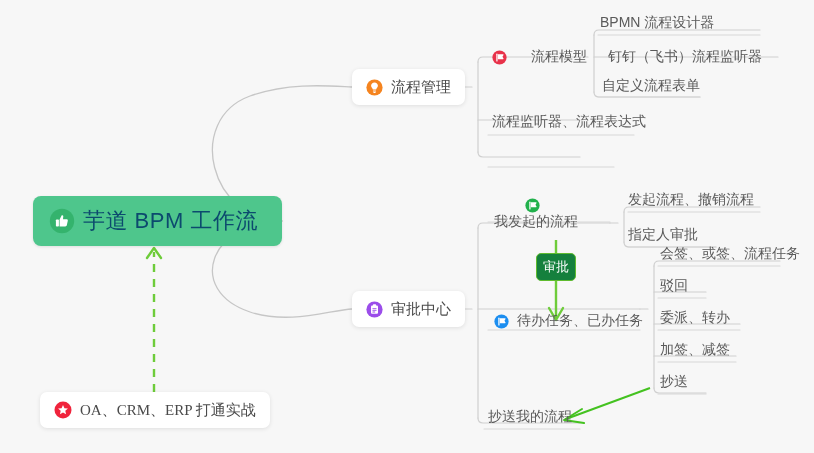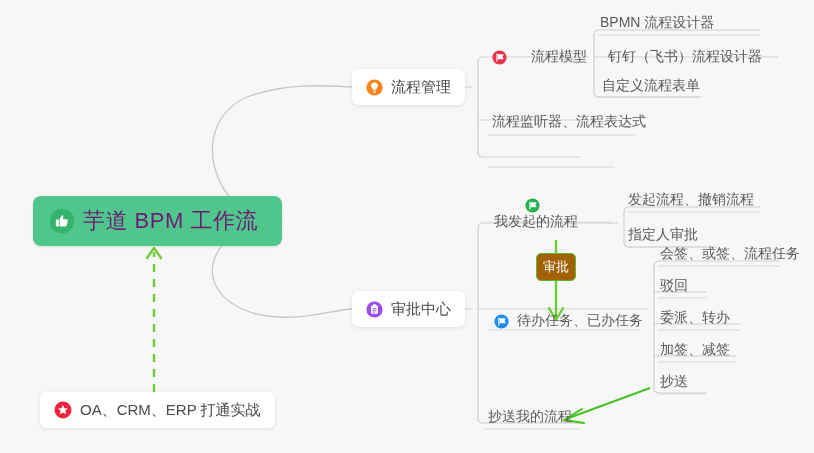--- a/index.html
+++ b/index.html
@@ -34,21 +34,21 @@
     display: flex;
     align-items: center;
     box-sizing: border-box;
     background: #4ec68c;
     border-radius: 8px;
     padding: 0 16px;
     height: 50px;
     box-shadow: 0 1px 3px rgba(0,0,0,0.10);
   }
   .root-node .root-label {
-    color: #701a75;
+    color: #0c4a6e;
     font-size: 22px;
     letter-spacing: 0.5px;
     white-space: nowrap;
   }
 
   
   .card-node {
     position: absolute;
     display: flex;
     align-items: center;
@@ -56,20 +56,21 @@
     background: #ffffff;
     border-radius: 7px;
     padding: 0 14px;
     height: 36px;
     box-shadow: 0 1px 4px rgba(0,0,0,0.10);
   }
   .card-node .card-label {
     color: #4a4a4a;
     font-size: 15px;
     white-space: nowrap;
+    font-family: Liberation Serif, serif;
   }
 
   
   .leaf-node {
     position: absolute;
     display: flex;
     align-items: center;
     box-sizing: border-box;
     height: 30px;
     padding: 0 6px 0 2px;
@@ -91,21 +92,21 @@
   }
   .icon svg { display: block; }
 
   
   .edge-badge {
     position: absolute;
     display: flex;
     align-items: center;
     justify-content: center;
     box-sizing: border-box;
-    background: #a16207;
+    background: #15803d;
     border: 1px solid #5fbb2e;
     border-radius: 5px;
     color: #ffffff;
     font-size: 13px;
     white-space: nowrap;
     text-align: right;
   }
 </style>
 </head>
 <body>
@@ -240,21 +241,21 @@
       </svg>
     </span>
     <span class="leaf-label">流程模型</span>
   </div>
 
   <div class="leaf-node" style="left:598px; top:8px;">
     <span class="leaf-label">BPMN 流程设计器</span>
   </div>
 
   <div class="leaf-node" style="left:606px; top:42px;">
-    <span class="leaf-label">钉钉（飞书）流程设计器</span>
+    <span class="leaf-label">钉钉（飞书）流程监听器</span>
   </div>
 
   <div class="leaf-node" style="left:600px; top:71px;">
     <span class="leaf-label">自定义流程表单</span>
   </div>
 
   <div class="leaf-node" style="left:490px; top:107px;">
     <span class="leaf-label">流程监听器、流程表达式</span>
   </div>
 

